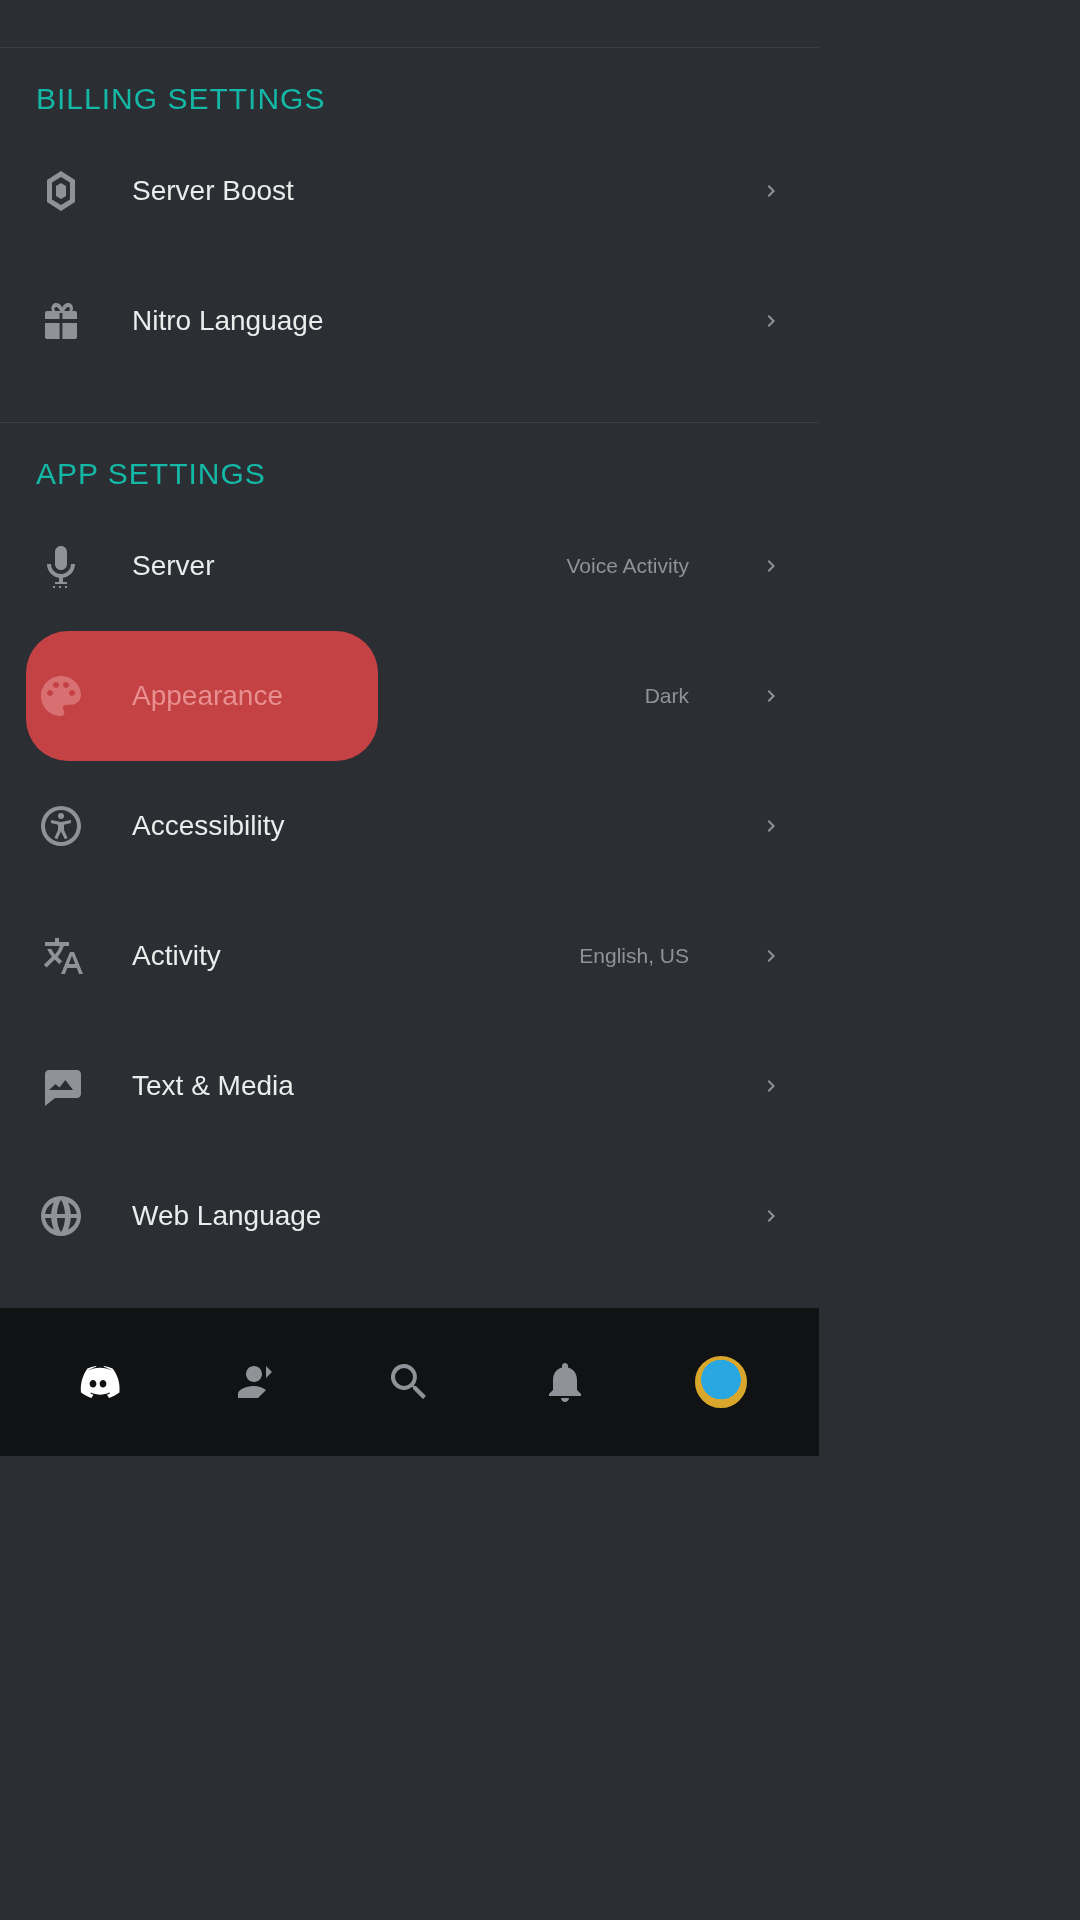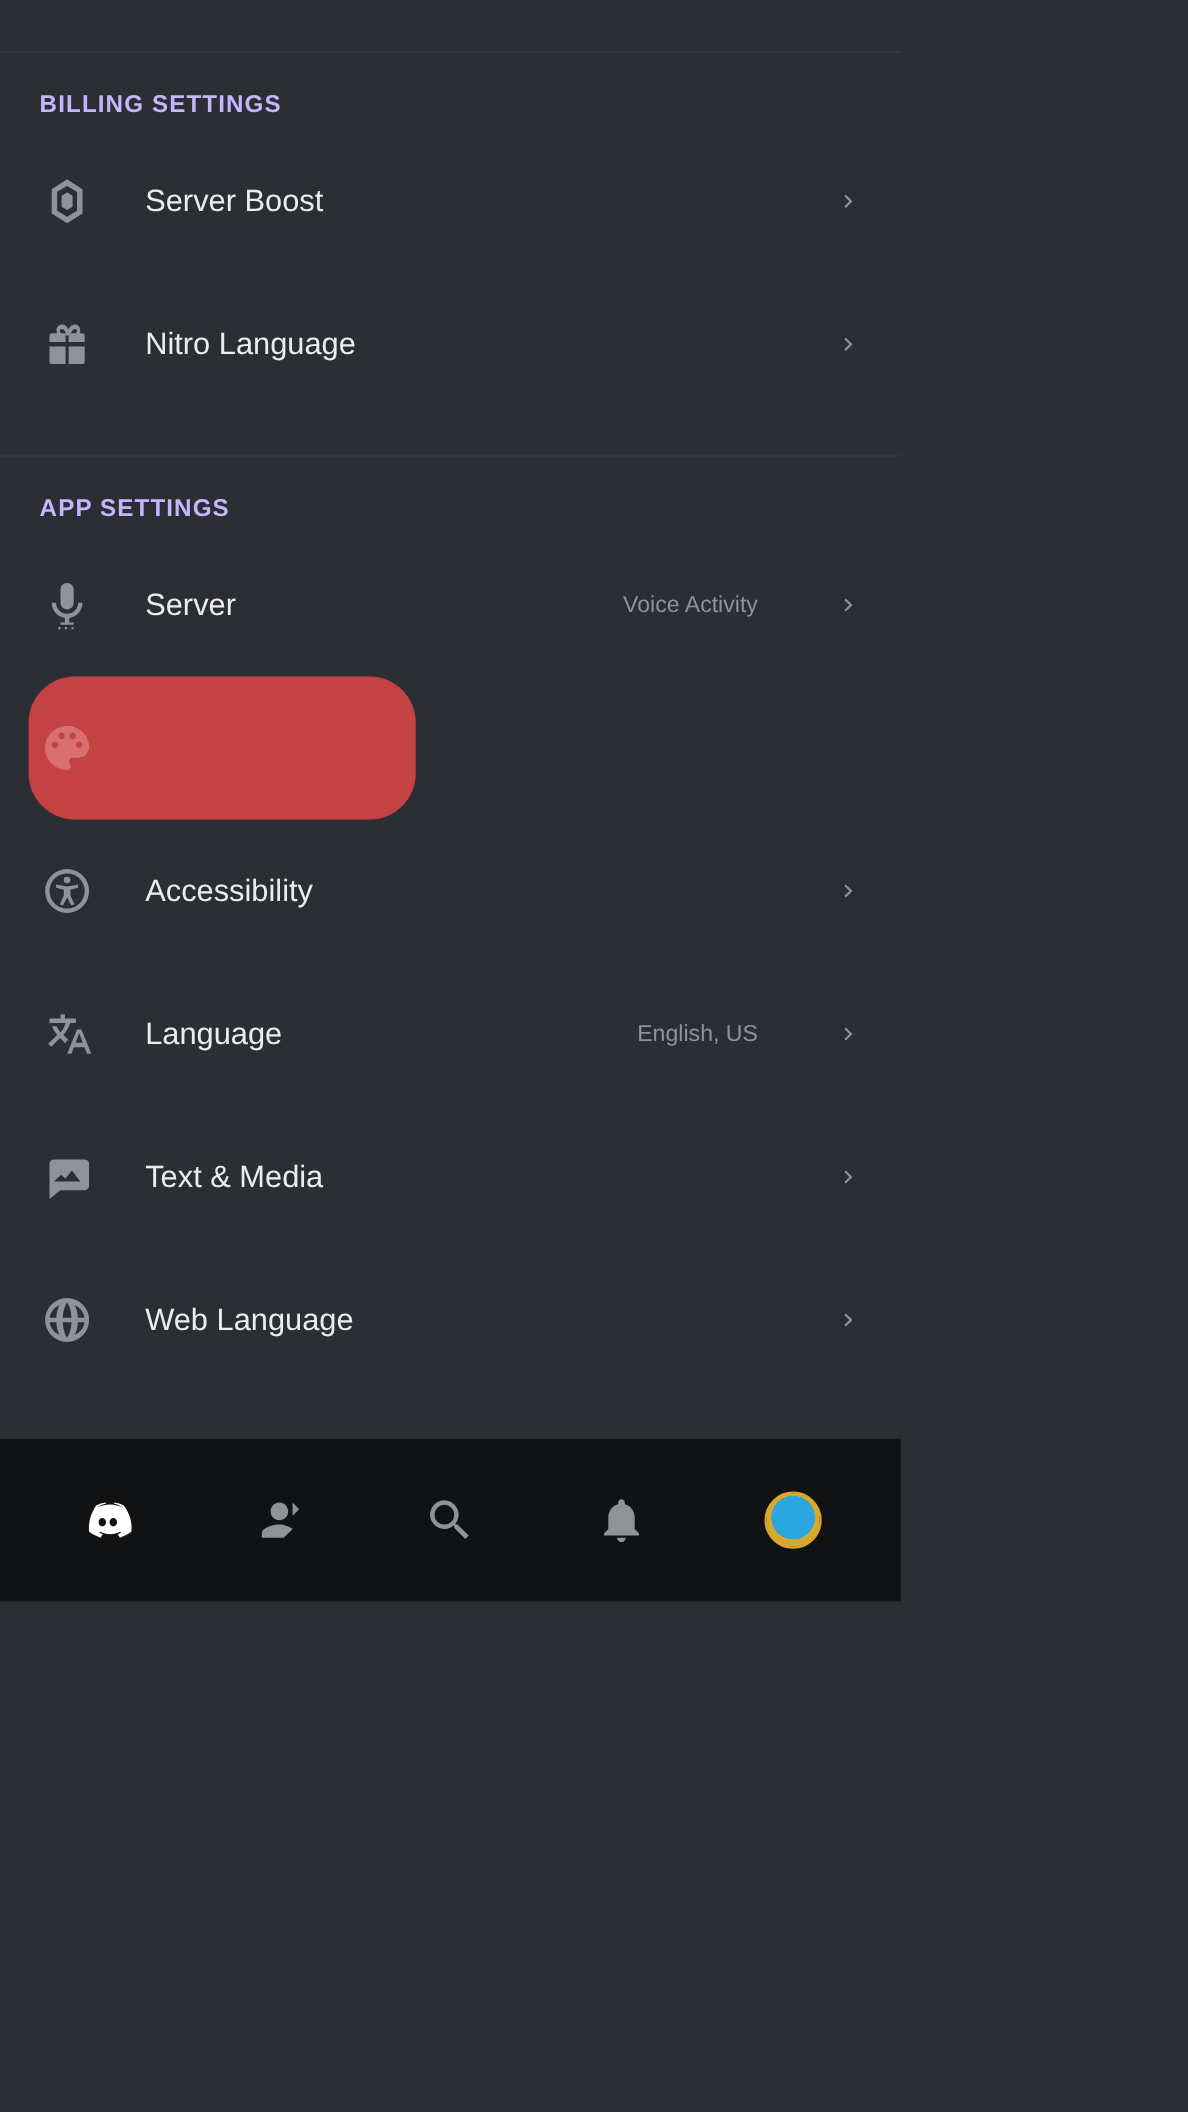--- a/index.html
+++ b/index.html
@@ -18,24 +18,24 @@
   }
   .content {
     flex: 1;
     overflow: hidden;
   }
   .top-gap {
     height: 48px;
     border-bottom: 1px solid #3a3d42;
   }
   .section-title {
-    font-size: 22px;
-    font-weight: 700;
+    font-size: 30px;
+    font-weight: 400;
     letter-spacing: 1px;
-    color: #c4b5fd;
+    color: #14b8a6;
     padding: 34px 36px 10px 36px;
   }
   .divider {
     height: 1px;
     background: #3a3d42;
     margin-top: 36px;
   }
   .item {
     display: flex;
     align-items: center;
@@ -190,20 +190,21 @@
       </div>
     </div>
 
     <div class="item highlighted">
       <div class="highlight-pill"></div>
       <div class="icon-wrap">
         <svg viewBox="0 0 24 24">
             <path d="M12 2C6.5 2 2 6.5 2 12s4.5 10 10 10c.9 0 1.7-.7 1.7-1.7 0-.4-.2-.8-.4-1.1-.3-.3-.4-.7-.4-1.1 0-.9.7-1.7 1.7-1.7H17c2.8 0 5-2.2 5-5 0-5-4.5-9.4-10-9.4zM6.5 12c-.8 0-1.5-.7-1.5-1.5S5.7 9 6.5 9 8 9.7 8 10.5 7.3 12 6.5 12zm3-4c-.8 0-1.5-.7-1.5-1.5S8.7 5 9.5 5 11 5.7 11 6.5 10.3 8 9.5 8zm5 0c-.8 0-1.5-.7-1.5-1.5S13.7 5 14.5 5 16 5.7 16 6.5 15.3 8 14.5 8zm3 4c-.8 0-1.5-.7-1.5-1.5S16.7 9 17.5 9 19 9.7 19 10.5 18.3 12 17.5 12z"></path>
           </svg>
       </div>
+      <div class="label">Appearance</div>
       <div class="value">Dark</div>
       <div class="chevron">
         <svg viewBox="0 0 24 24">
             <path d="M8.59 16.59 L13.17 12 L8.59 7.41 L10 6 l6 6 -6 6z"></path>
           </svg>
       </div>
     </div>
 
     <div class="item">
       <div class="icon-wrap">
@@ -218,21 +219,21 @@
           </svg>
       </div>
     </div>
 
     <div class="item">
       <div class="icon-wrap">
         <svg viewBox="0 0 24 24">
             <path d="M12.9 15l-2.6-2.6.03-.03C11.8 10.8 12.8 8.9 13.4 7H16V5h-5V3H9v2H4v2h7.4c-.5 1.5-1.3 3-2.4 4.3-.7-.8-1.3-1.8-1.8-2.8H5.1c.6 1.4 1.4 2.7 2.4 3.9l-4.1 4 1.4 1.4 4-4 2.5 2.5.6-1.3zM18.5 10h-2L12 21h2l1.1-3h4.8l1.1 3h2l-4.5-11zm-2.6 6l1.6-4.3 1.6 4.3h-3.2z"></path>
           </svg>
       </div>
-      <div class="label">Language</div>
+      <div class="label">Activity</div>
       <div class="value">English, US</div>
       <div class="chevron">
         <svg viewBox="0 0 24 24">
             <path d="M8.59 16.59 L13.17 12 L8.59 7.41 L10 6 l6 6 -6 6z"></path>
           </svg>
       </div>
     </div>
 
     <div class="item">
       <div class="icon-wrap">

